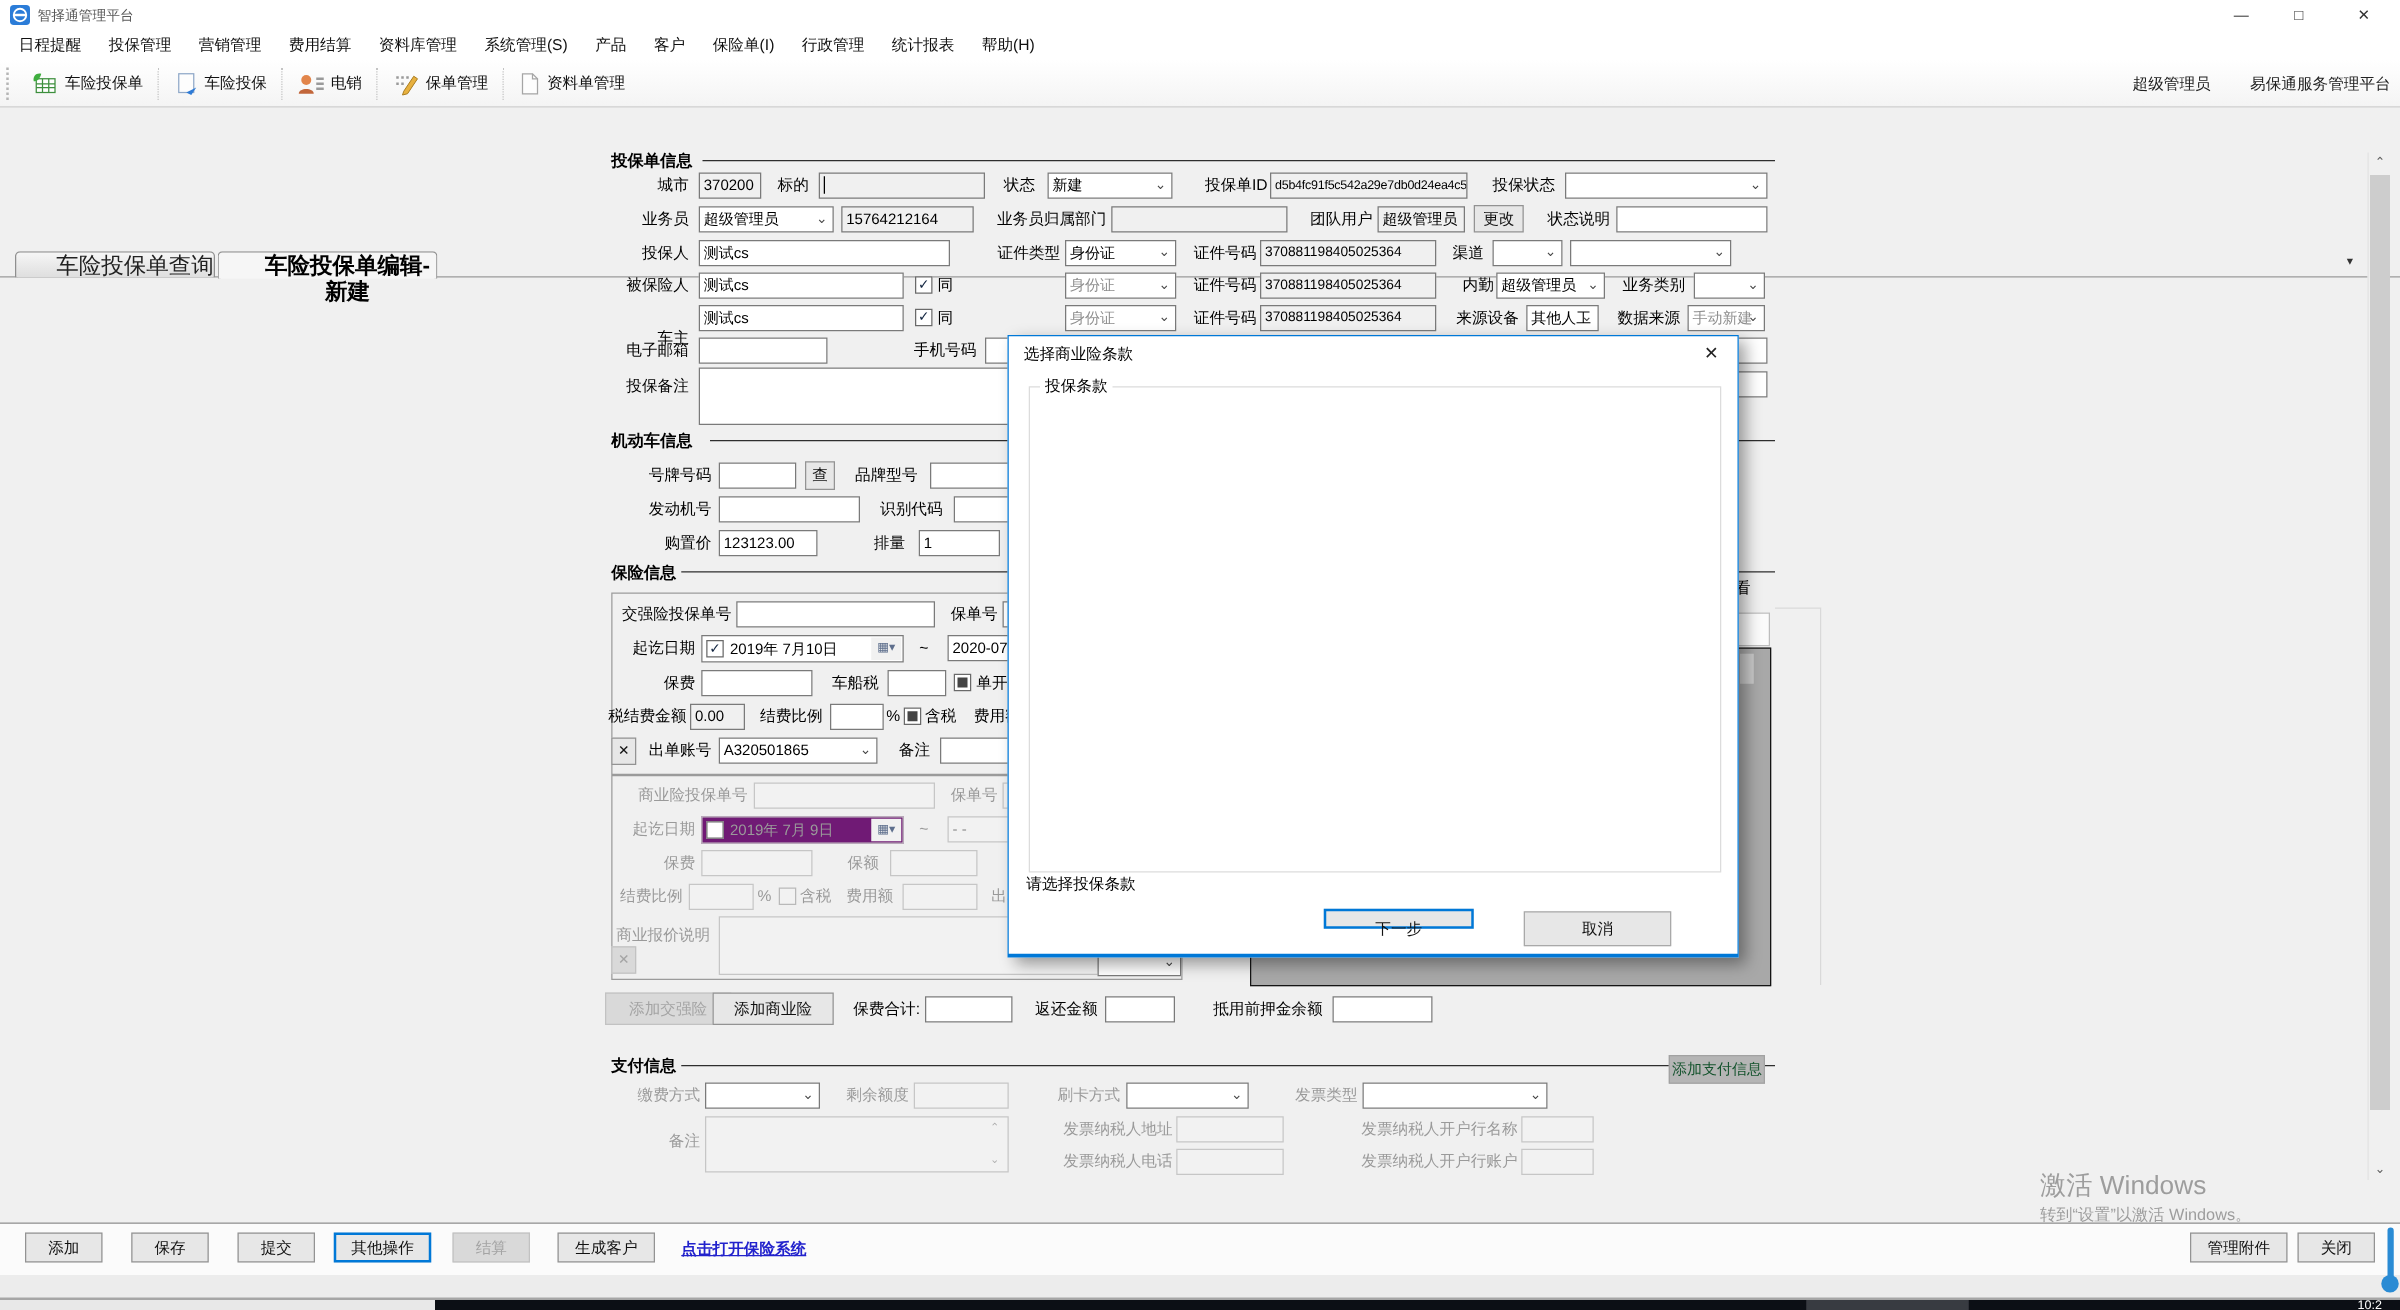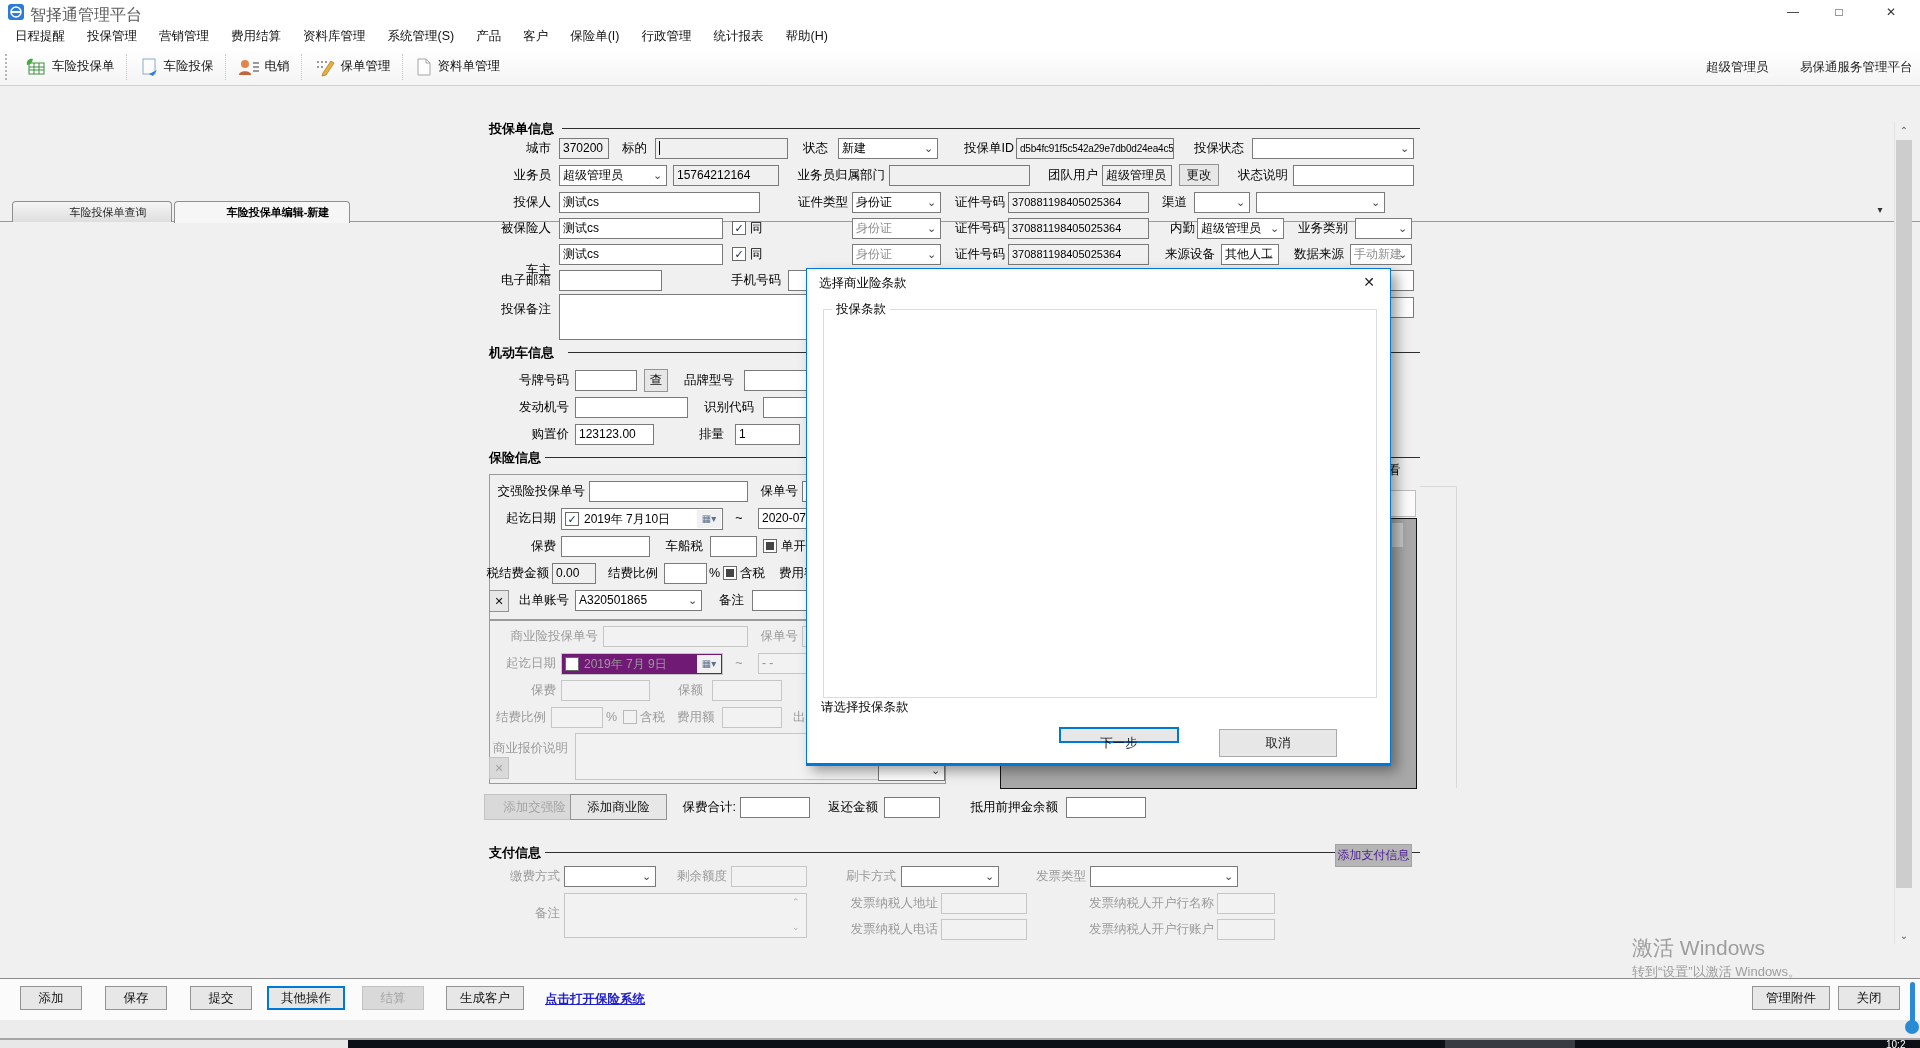--- a/index.html
+++ b/index.html
@@ -1,34 +1,34 @@
 <!DOCTYPE html>
 <html><head>
 <meta charset="utf-8">
 <style>
   html,body{margin:0;padding:0;background:#d9d9d9;}
   #win{position:relative;width:1920px;height:1048px;background:#f0f0f0;overflow:hidden;
        font-family:"Liberation Sans","DejaVu Sans",sans-serif;font-size:12px;color:#000;}
   .abs{position:absolute;}
   
   #titlebar{position:absolute;left:0;top:0;width:1920px;height:24px;background:#ffffff;}
-  #apptitle{position:absolute;left:30px;top:5px;font-size:16px;color:#5a5a5a;}
+  #apptitle{position:absolute;left:30px;top:5px;font-size:11px;color:#5a5a5a;}
   .winctl{position:absolute;top:0;height:24px;text-align:center;line-height:24px;font-size:12px;color:#333;}
   #menubar{position:absolute;left:0;top:24px;width:1920px;height:24px;background:#ffffff;display:flex;align-items:center;padding-left:4px;box-sizing:border-box;}
   .menuitem{padding:0 11px;line-height:24px;font-size:12.5px;color:#111;white-space:nowrap;}
   #toolbar{position:absolute;left:0;top:48px;width:1920px;height:38px;background:linear-gradient(#ffffff,#f4f4f4);border-bottom:1px solid #d0d0d0;display:flex;align-items:center;box-sizing:border-box;}
   .tgrip{width:5px;height:26px;border-left:2px dotted #b5b5b5;margin:0 4px 0 5px;}
   .titem{display:flex;align-items:center;gap:5px;padding:0 9px;height:30px;}
   .tsep{width:1px;height:26px;border-left:1px dotted #c3c3c3;margin:0 2px;}
   .tlabel{font-size:12.5px;color:#111;white-space:nowrap;}
   .tright{position:absolute;top:0;height:38px;line-height:38px;font-size:12.5px;color:#222;white-space:nowrap;}
   
   #tabbar{position:absolute;left:0;top:100px;width:1920px;height:22px;}
   #tabline{position:absolute;left:0;top:121px;width:1920px;height:1px;background:#9a9a9a;}
-  .tab{position:absolute;top:101px;height:21px;line-height:21px;text-align:center;border:1px solid #8f8f8f;border-bottom:none;border-radius:4px 4px 0 0;box-sizing:border-box;font-size:11px;padding-left:32px;}
+  .tab{position:absolute;top:101px;height:21px;line-height:21px;text-align:center;border:1px solid #8f8f8f;border-bottom:none;border-radius:4px 4px 0 0;box-sizing:border-box;font-size:18px;padding-left:32px;}
   .tab.inactive{background:linear-gradient(#f6f6f6,#dedede);color:#222;}
   .tab.active{background:#f6f6f6;font-weight:bold;height:22px;z-index:3;}
   
   .lb{position:absolute;height:21px;line-height:21px;text-align:right;white-space:nowrap;font-size:12.5px;color:#000;overflow:hidden;}
   .lbd{color:#9a9a9a;}
   .tb{position:absolute;height:21px;background:#fff;border:1px solid #7a7a7a;box-sizing:border-box;font-size:12px;line-height:19px;padding:0 3px;white-space:nowrap;overflow:hidden;}
   .ro{background:#f0f0f0;}
   .dis{background:#f2f2f2;border-color:#c6c6c6;color:#8f8f8f;}
   .ta{height:auto;}
   .cb{position:absolute;height:21px;background:#fff;border:1px solid #7a7a7a;box-sizing:border-box;font-size:12px;line-height:19px;padding:0 16px 0 3px;white-space:nowrap;overflow:hidden;}
@@ -360,21 +360,21 @@
   <div class="bt" style="left:570px;top:794px;width:97px;height:26px;line-height:24px">添加商业险</div>
   <div class="lb" style="left:672px;top:797px;width:64px">保费合计:</div>
   <div class="tb" style="left:740px;top:797px;width:70px"></div>
   <div class="lb" style="left:818px;top:797px;width:60px">返还金额</div>
   <div class="tb" style="left:884px;top:797px;width:56px"></div>
   <div class="lb" style="left:948px;top:797px;width:110px">抵用前押金余额</div>
   <div class="tb" style="left:1066px;top:797px;width:80px"></div>
 
   <div class="sec" style="left:489px;top:844px">支付信息</div>
   <div class="ln" style="left:545px;top:852px;width:875px"></div>
-  <div class="bt" style="left:1335px;top:844px;width:77px;height:23px;line-height:21px;background:#b5b5b5;border-color:#a2a2a2;color:#4c1d95;font-size:12px">添加支付信息</div>
+  <div class="bt" style="left:1335px;top:844px;width:77px;height:23px;line-height:21px;background:#b5b5b5;border-color:#a2a2a2;color:#14532d;font-size:12px">添加支付信息</div>
 
   <div class="lb lbd" style="left:500px;top:866px;width:60px">缴费方式</div>
   <div class="cb dis" style="left:564px;top:866px;width:92px">
       <span class="arr">⌄</span>
     </div>
   <div class="lb lbd" style="left:667px;top:866px;width:60px">剩余额度</div>
   <div class="tb dis" style="left:731px;top:866px;width:76px"></div>
   <div class="lb lbd" style="left:836px;top:866px;width:60px">刷卡方式</div>
   <div class="cb dis" style="left:901px;top:866px;width:98px">
       <span class="arr">⌄</span>

